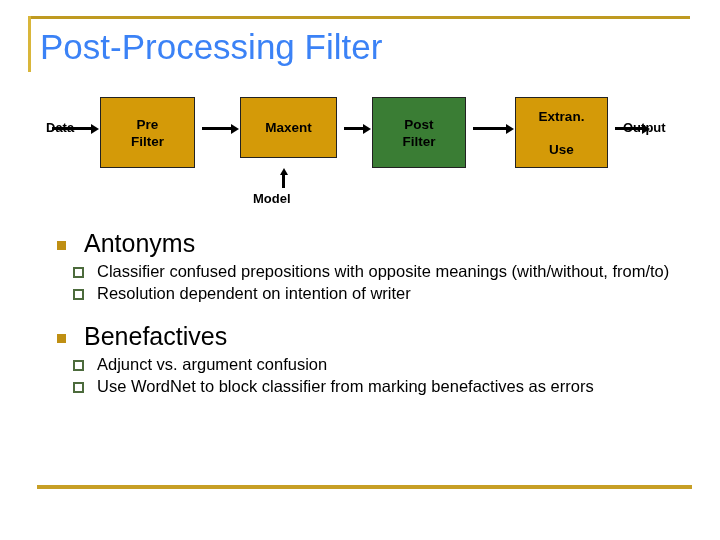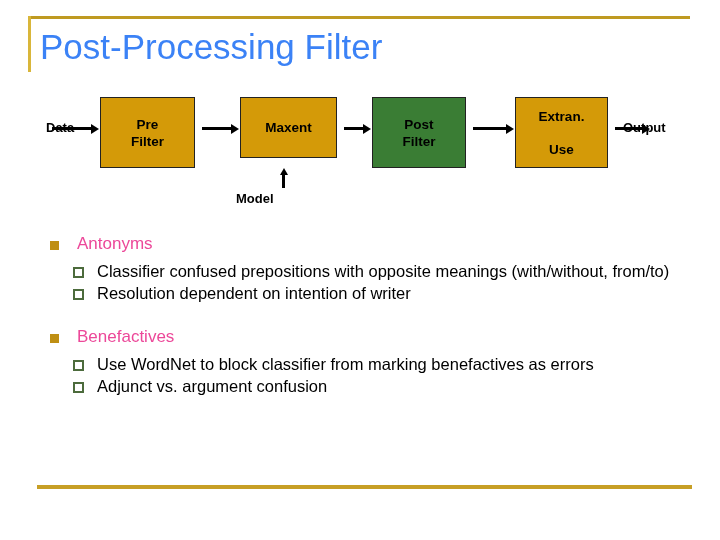--- a/index.html
+++ b/index.html
@@ -126,25 +126,25 @@
 
   
   .body-content {
     position: absolute;
     left: 0;
     top: 228px;
     width: 720px;
   }
   .l1 {
     position: relative;
-    margin: 0 0 2px 5px;
+    margin: 0 0 2px 12px;
     padding-left: 72px;
-    font-size: 17px;
+    font-size: 25px;
     line-height: 31px;
-    color: #ec4899;
+    color: #000000;
   }
   .l1 .bullet-sq {
     position: absolute;
     left: 45px;
     top: 13px;
     width: 9px;
     height: 9px;
     background: #bf8f13;
   }
   .sub-list {
@@ -193,21 +193,21 @@
       <span>Filter</span>
     </div>
 
     <div class="arrow-h" style="left:202px; top:37px; width:30px;"></div>
 
     <div class="box gold" style="left:240px; top:7px; width:97px; height:61px;">
       <span>Maxent</span>
     </div>
 
     <div class="arrow-up" style="left:282px; top:84px; height:14px;"></div>
-    <div class="node-label" style="left:236px; top:101px;">Model</div>
+    <div class="node-label" style="left:253px; top:101px;">Model</div>
 
     <div class="arrow-h" style="left:344px; top:37px; width:20px;"></div>
 
     <div class="box green" style="left:372px; top:7px; width:94px; height:71px; color:#000000;">
       <span>Post</span>
       <span>Filter</span>
     </div>
 
     <div class="arrow-h" style="left:473px; top:37px; width:34px;"></div>
 
@@ -242,23 +242,23 @@
     <div class="gap-after-group"></div>
 
     <div class="section">
       <div class="l1">
         <span class="bullet-sq"></span>
         <span>Benefactives</span>
       </div>
       <ul class="sub-list">
         <li class="l2">
           <span class="bullet-hollow"></span>
+          <span>Adjunct vs. argument confusion</span>
+        </li>
+        <li class="l2">
+          <span class="bullet-hollow"></span>
           <span>Use WordNet to block classifier from marking benefactives as errors</span>
-        </li>
-        <li class="l2">
-          <span class="bullet-hollow"></span>
-          <span>Adjunct vs. argument confusion</span>
         </li>
       </ul>
     </div>
 
   </div>
 </div>
 
 </body></html>

